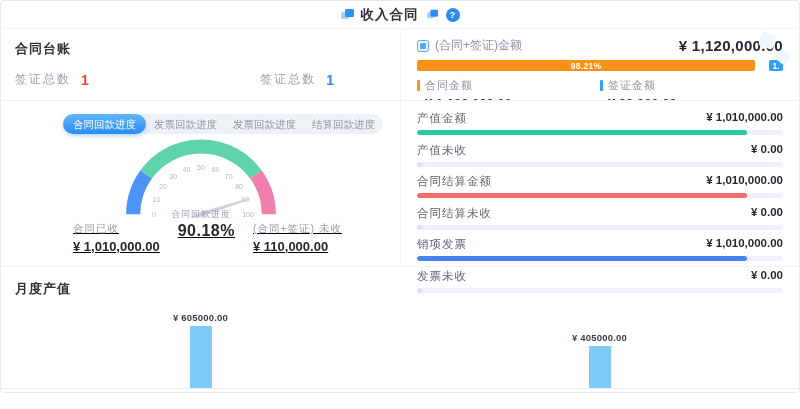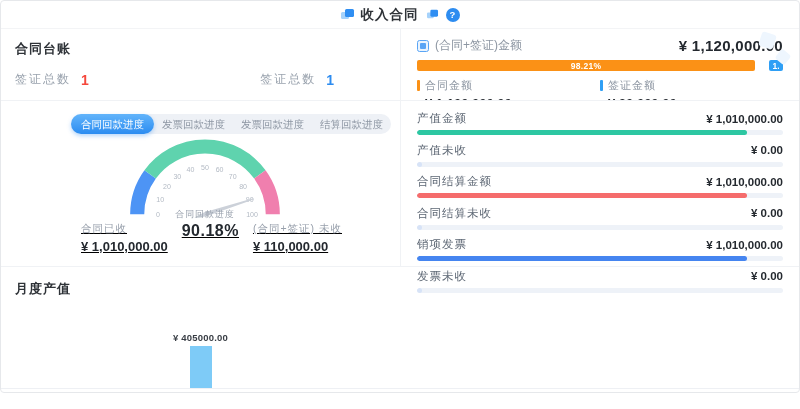--- a/index.html
+++ b/index.html
@@ -12,21 +12,21 @@
   .mini-ic { position:relative; width:13px; height:11px; display:inline-block; }
   .mini-ic .b1 { position:absolute; left:0; top:3px; width:8px; height:7px; background:#a6d2fb; border-radius:1.5px; }
   .mini-ic .b2 { position:absolute; left:4px; top:0; width:9px; height:8px; background:#2f8ef2; border-radius:1.5px; }
   .help { width:14px; height:14px; border-radius:50%; background:#2d8cf0; color:#fff; font-size:9.5px; font-weight:bold; display:flex; align-items:center; justify-content:center; cursor:pointer; }
 
   
   .main { display:grid; grid-template-columns:399px 1fr; }
   .cell { background:#fff; }
   .tl { height:72px; border-bottom:1px solid #f0f2f5; padding:11px 14px 0; }
   .tr { height:72px; border-bottom:1px solid #f0f2f5; border-left:1px solid #f0f2f5; padding:8px 16px 0; position:relative; overflow:hidden; }
-  .bl { height:165px; padding:13px 14px 0;margin-left:8px; }
+  .bl { height:165px; padding:13px 14px 0; }
   .br { height:165px; border-left:1px solid #f0f2f5; padding:10px 16px 0; }
 
   .panel-title { font-size:13px; font-weight:bold; color:#2f3338; letter-spacing:1px; }
 
   
   .stats { display:flex; align-items:center; margin-top:13px; }
   .stat { display:flex; align-items:center; }
   .stat .lbl { font-size:12px; color:#9aa3ae; letter-spacing:2px; }
   .stat .val { font-size:14px; font-weight:bold; margin-left:10px; }
   .stat.second { margin-left:auto; margin-right:52px; }
@@ -58,21 +58,21 @@
 
   
   .gauge-svg { display:block; margin:3px auto 0; }
   .gauge-row { display:flex; justify-content:space-between; align-items:flex-start; padding:0 44px 0 58px; margin-top:1px;text-decoration:underline; }
   .g-group .lbl { font-size:10.5px; color:#98a0ac; letter-spacing:1px; }
   .g-group .val { font-size:13px; font-weight:bold; color:#24292f; margin-top:3px; }
   .g-pct { font-size:16px; font-weight:bold; color:#24292f; letter-spacing:0.5px; }
 
   
   .mrow { margin-bottom:7.5px; }
-  .mrow .line { display:flex; justify-content:space-between; align-items:center; }
+  .mrow .line { display:flex; justify-content:space-between; align-items:flex-start; }
   .mrow .lbl { font-size:11.5px; color:#5d6774; letter-spacing:1px; }
   .mrow .val { font-size:11.5px; font-weight:bold; color:#24292f; }
   .track { height:5px; background:#eef2f8; border-radius:2.5px; margin-top:4px; overflow:hidden; }
   .fill { height:100%; border-radius:2.5px; }
 
   
   .bottom { border-top:1px solid #f0f2f5; height:143px; padding:13px 0 0; }
   .bottom .panel-title { margin-left:14px; }
   .chart-plot { display:flex; height:88px; margin-top:3px; border-bottom:1px solid #eef0f4; align-items:flex-end; }
   .mcol { width:50%; display:flex; flex-direction:column; align-items:center; justify-content:flex-end; height:100%; }
@@ -246,20 +246,24 @@
             <div class="fill" style="width: 1.3%; background: rgb(215, 227, 247);"></div>
           </div>
       </div>
     </div>
   </div>
 
   <div class="bottom">
     <div class="panel-title">月度产值</div>
     <div class="chart-plot">
       <div class="mcol">
+        <div class="mval">¥ 605000.00</div>
+        <div class="mbar" style="height: 62px; background: rgb(126, 203, 247);"></div>
+      </div>
+      <div class="mcol">
         <div class="mval">¥ 405000.00</div>
         <div class="mbar" style="height: 42px; background: rgb(126, 203, 247);"></div>
       </div>
     </div>
     <div class="xlabels">
       <div>7月</div>
       <div>8月</div>
     </div>
   </div>
 

